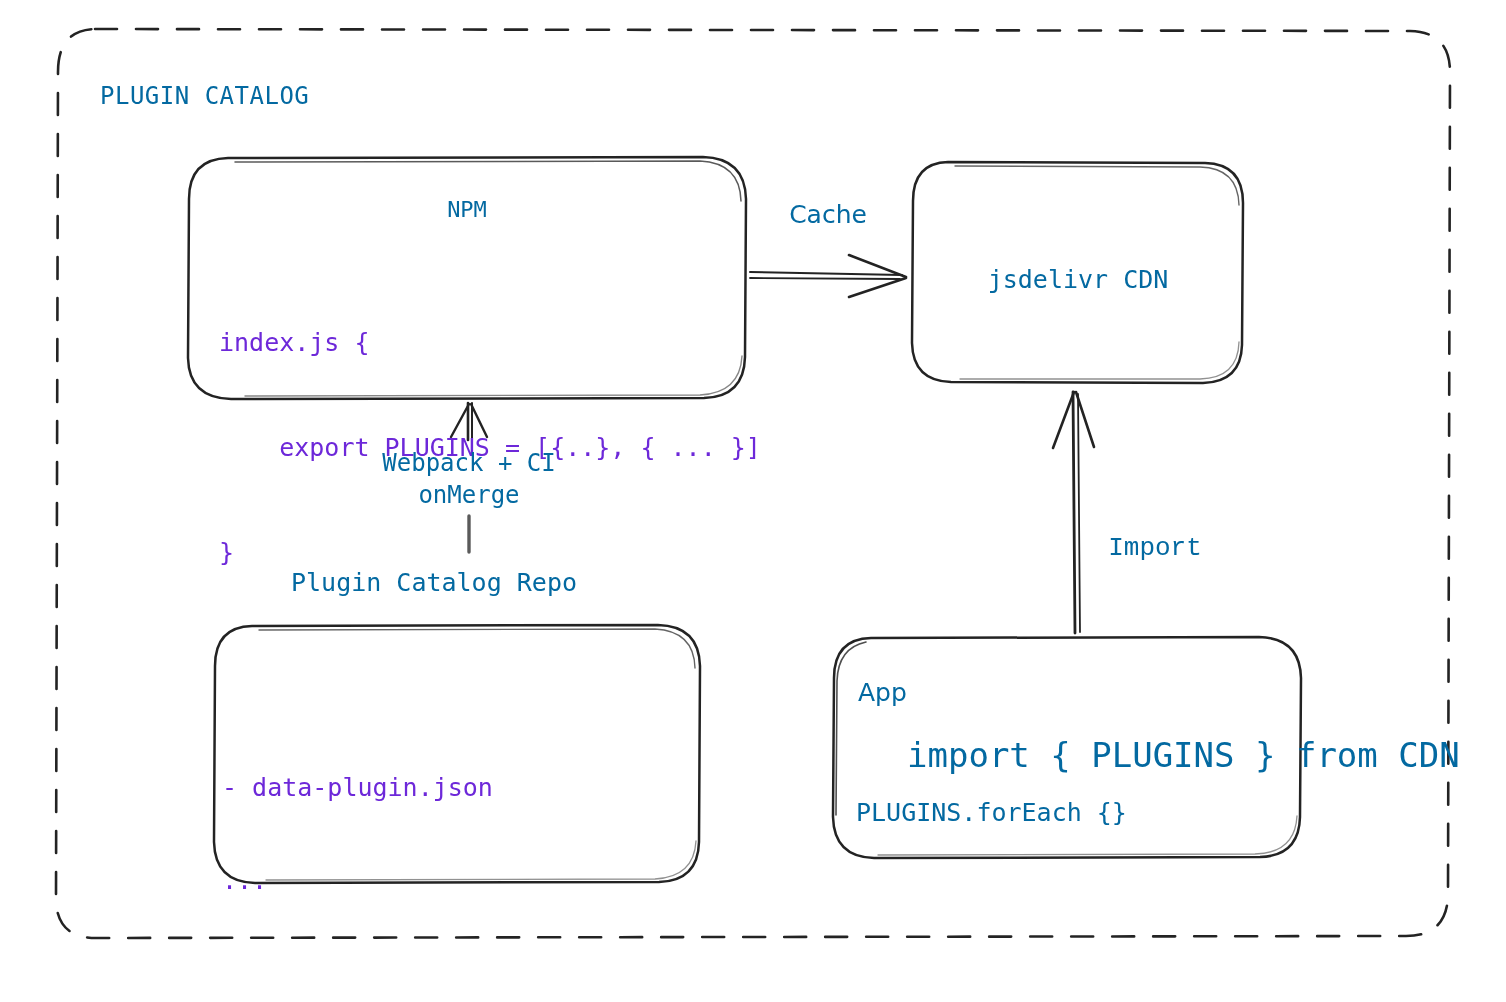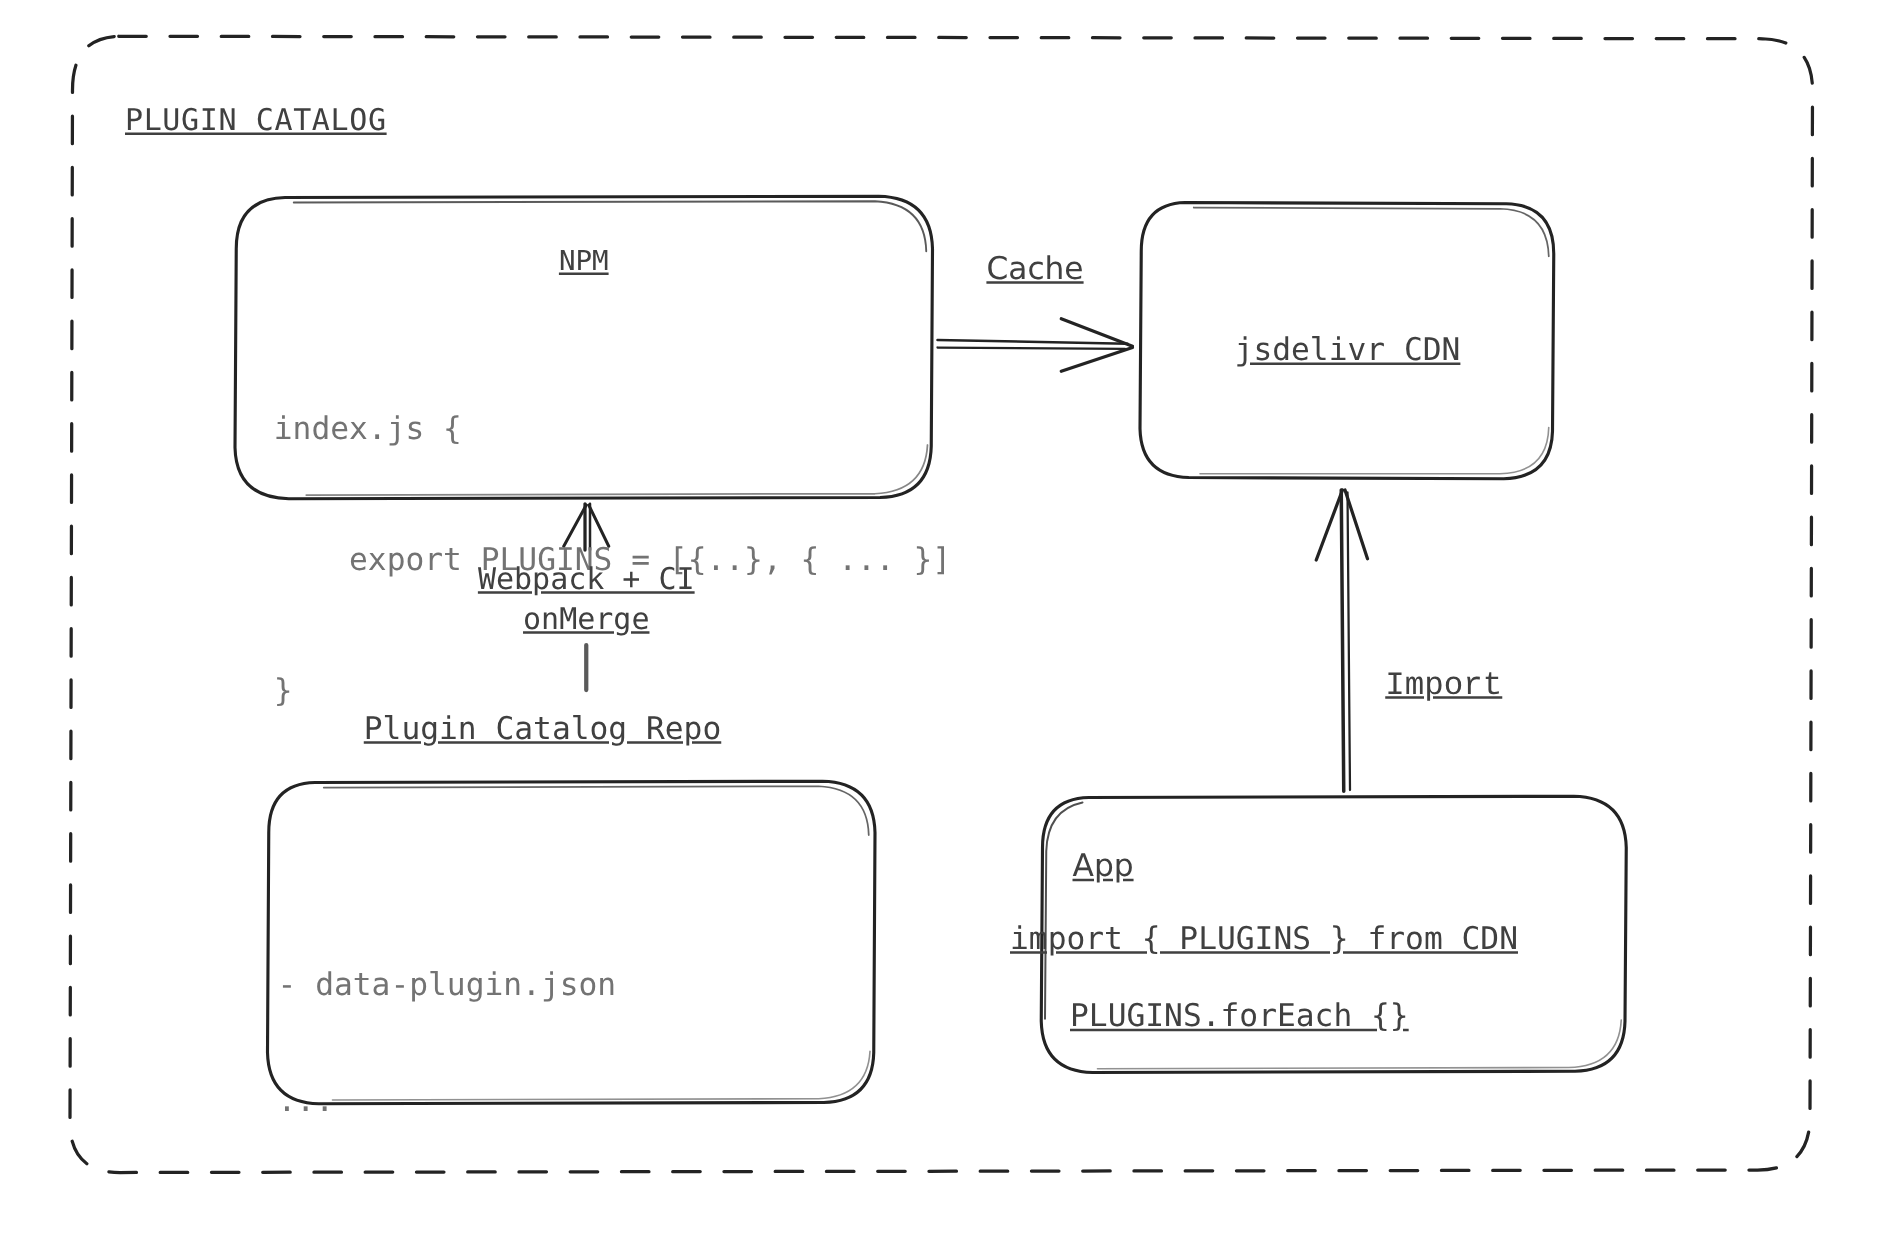--- a/index.html
+++ b/index.html
@@ -17,41 +17,40 @@
   }
   svg.layer {
     position: absolute;
     top: 0;
     left: 0;
     width: 1506px;
     height: 1002px;
   }
   .txt {
     position: absolute;
-    color: #404040;
+    color: #0369a1;
     white-space: pre;
     line-height: 1.0;
-    text-decoration: underline;
   }
   .mono {
     font-family: "DejaVu Sans Mono", monospace;
   }
   .sans {
     font-family: "DejaVu Sans", sans-serif;
   }
   .serif-mono {
     font-family: "Liberation Mono", "DejaVu Sans Mono", monospace;
   }
   .ctr {
     text-align: left;
     transform: translateX(-50%);
   }
   .codeblock {
     position: absolute;
-    color: #737373;
+    color: #6d28d9;
     white-space: pre;
     font-family: "DejaVu Sans Mono", monospace;
   }
   .codeblock div { white-space: pre; }
 </style>
 </head>
 <body>
 
 <div id="canvas">
 
@@ -131,16 +130,16 @@
   <div class="txt mono ctr" style="left:434px; top:570px; font-size:25px;">Plugin Catalog Repo</div>
 
   <div class="codeblock" style="left:222px; top:710px; font-size:25px; line-height:31px;">
     <div>- data-plugin.json</div>
     <div>...</div>
   </div>
 
   <div class="txt serif-mono ctr" style="left:1155px; top:519px; font-size:26px;margin-top:16px;">Import</div>
 
   <div class="txt sans" style="left:858px; top:680px; font-size:25px;">App</div>
-  <div class="txt mono" style="left:808px; top:738px; font-size:25px;">import { PLUGINS } from CDN</div>
+  <div class="txt mono" style="left:907px; top:738px; font-size:34px;">import { PLUGINS } from CDN</div>
   <div class="txt mono" style="left:856px; top:800px; font-size:25px;text-align:center;">PLUGINS.forEach {}</div>
 
 </div>
 
 </body></html>

